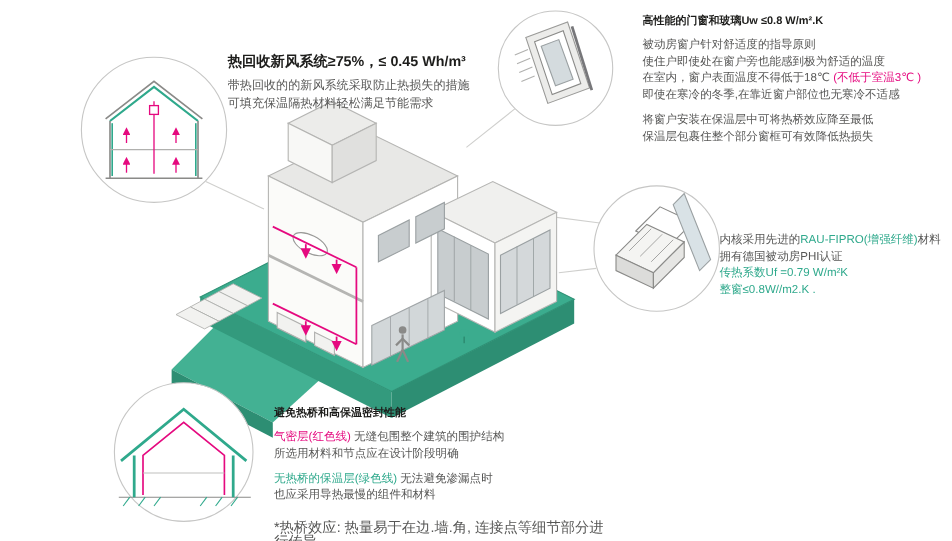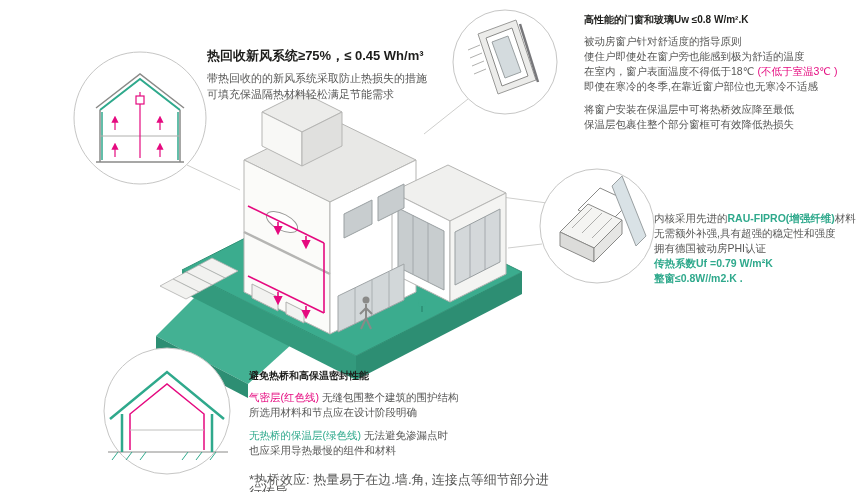--- a/index.html
+++ b/index.html
@@ -7,21 +7,21 @@
     position:relative;width:865px;height:492px;background:#ffffff;overflow:hidden;
     font-family:"Liberation Sans","DejaVu Sans",sans-serif;color:#575756;
   }
   .art{position:absolute;left:0;top:0;}
   .tb{position:absolute;font-size:10.5px;line-height:15px;color:#575756;}
   .tb .title{font-size:10px;line-height:16px;font-weight:bold;color:#1d1d1b;margin-bottom:6px;}
   .tb-heat .title{font-size:13px;}
   .tb-heat{font-size:11px;line-height:16px;}
   .magenta{color:#E5097F;}
   .green{color:#2FA98C;}
-  .bold{font-weight:bold;}
+  .bold{font-weight:normal;}
   .gap{margin-top:8px;}
   .footnote{font-size:13px;line-height:12px;margin-top:16px;color:#575756;}
 </style>
 </head>
 <body>
 
 <div class="stage">
 
   <svg class="art" width="865" height="492" viewBox="0 0 865 492">
     <defs>
@@ -188,21 +188,20 @@
     <div>被动房窗户针对舒适度的指导原则</div>
     <div>使住户即使处在窗户旁也能感到极为舒适的温度</div>
     <div><span>在室内，窗户表面温度不得低于18℃ </span><span class="magenta">(不低于室温3℃ )</span></div>
     <div>即使在寒冷的冬季,在靠近窗户部位也无寒冷不适感</div>
     <div class="gap">将窗户安装在保温层中可将热桥效应降至最低</div>
     <div>保温层包裹住整个部分窗框可有效降低热损失</div>
   </div>
 
   <div class="tb" style="left:654px;top:211px;width:208px;">
     <div><span>内核采用先进的</span><span class="green bold">RAU-FIPRO(增强纤维)</span><span>材料</span></div>
-    <div>无需额外补强,具有超强的稳定性和强度</div>
     <div>拥有德国被动房PHI认证</div>
     <div class="green bold">传热系数Uf =0.79 W/m²K</div>
     <div class="green bold">整窗≤0.8W//m2.K .</div>
   </div>
 
   <div class="tb" style="left:249px;top:368px;width:310px;">
     <div class="title">避免热桥和高保温密封性能</div>
     <div><span class="magenta">气密层(红色线)</span><span> 无缝包围整个建筑的围护结构</span></div>
     <div>所选用材料和节点应在设计阶段明确</div>
     <div class="gap"><span class="green">无热桥的保温层(绿色线)</span><span> 无法避免渗漏点时</span></div>

